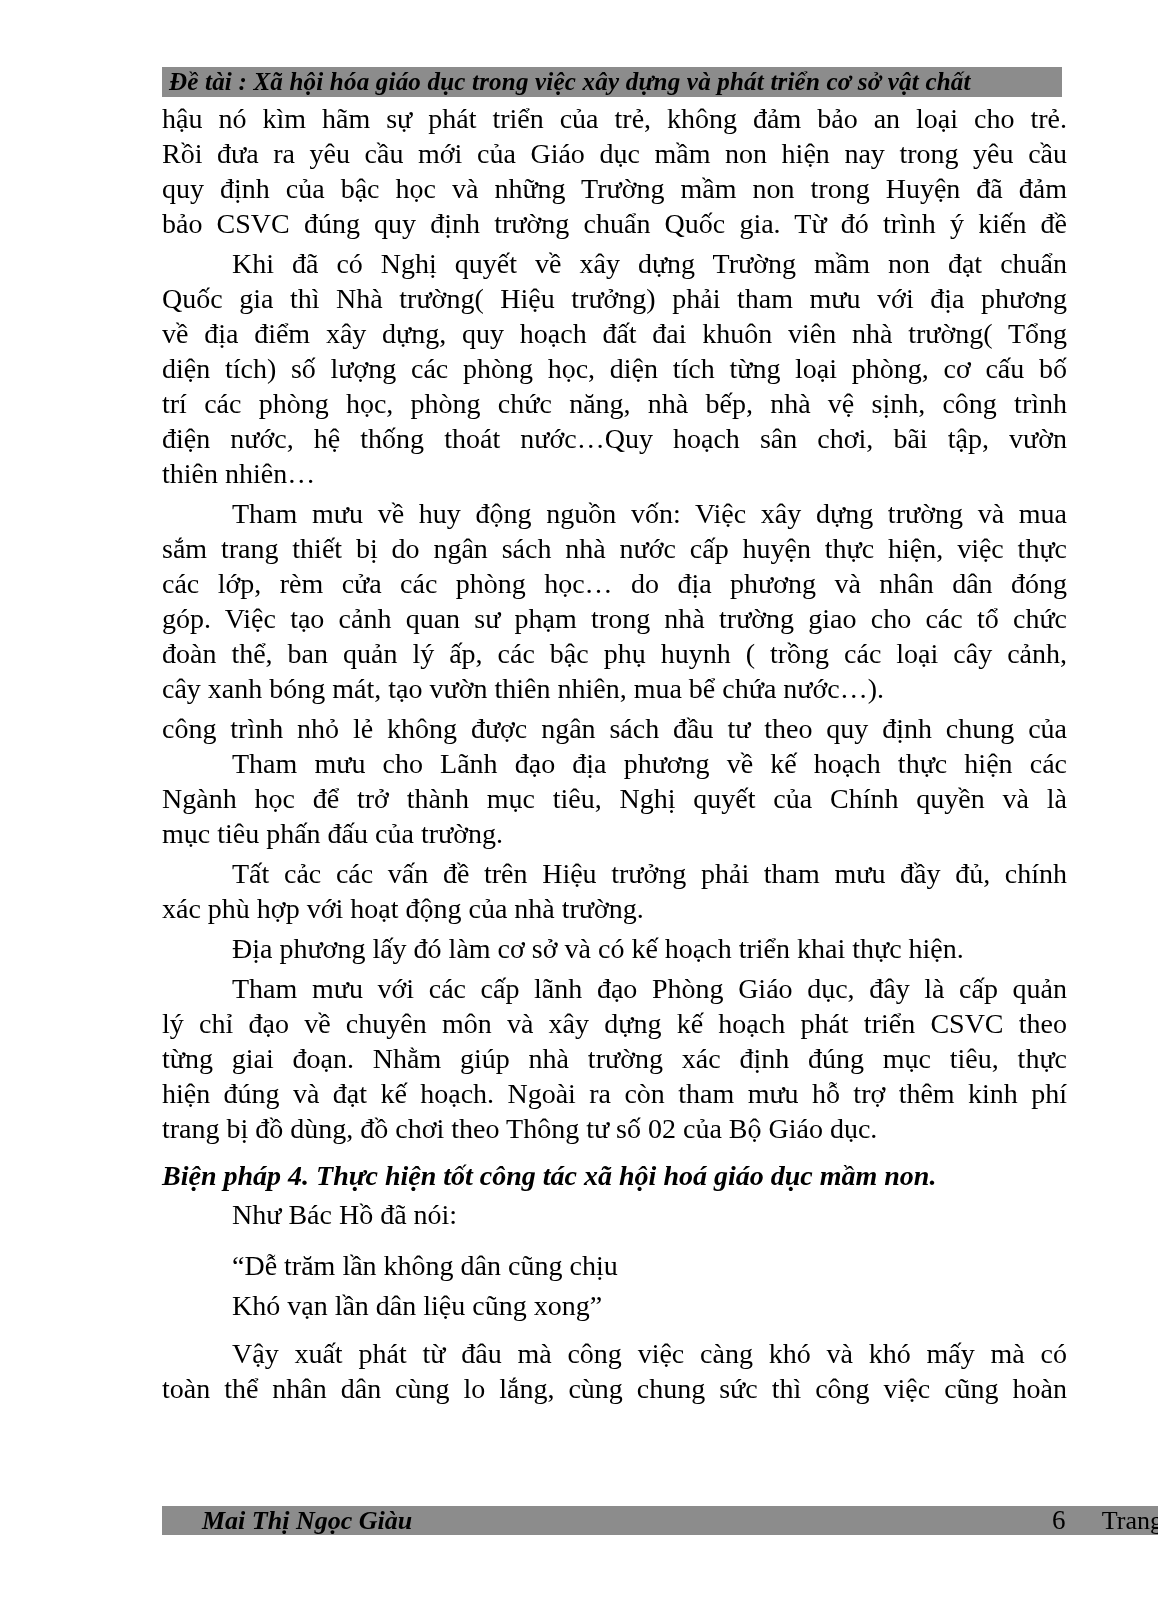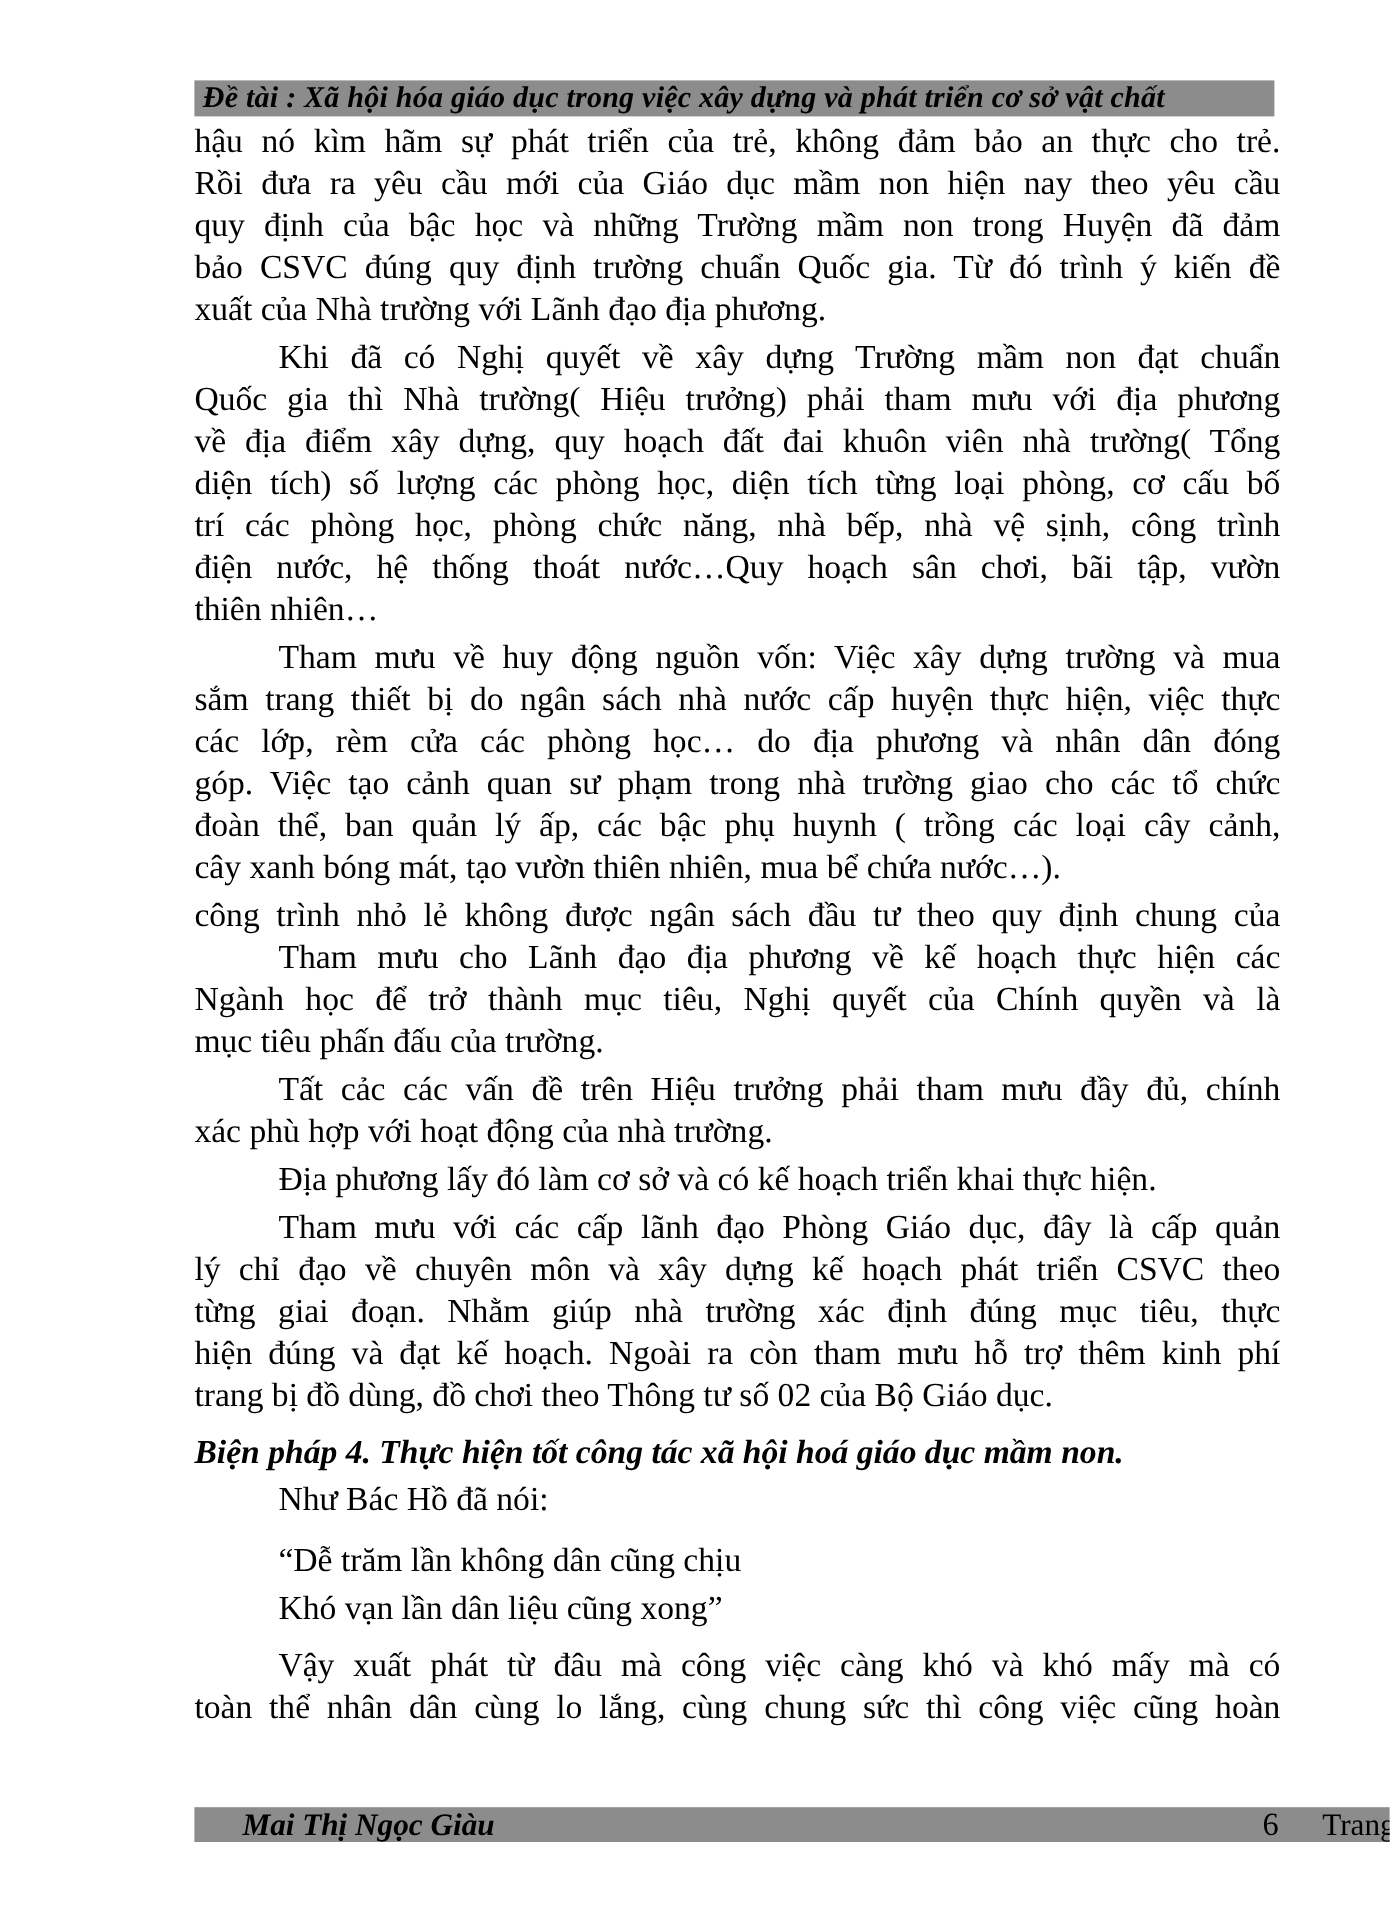--- a/index.html
+++ b/index.html
@@ -71,25 +71,24 @@
 <body>
 
 <div class="page">
 
   <div class="header-bar">
     <span class="header-title">Đề tài : Xã hội hóa giáo dục trong việc xây dựng và phát triển cơ sở vật chất</span>
   </div>
 
   <div class="doc-body">
       <div class="block paragraph">
-        <div class="line">hậu nó kìm hãm sự phát triển của trẻ, không đảm bảo an thực cho trẻ.</div>
-        <div class="line">Rồi đưa ra yêu cầu mới của Giáo dục mầm non hiện nay theo yêu cầu</div>
+        <div class="line">hậu nó kìm hãm sự phát triển của trẻ, không đảm bảo an loại cho trẻ.</div>
+        <div class="line">Rồi đưa ra yêu cầu mới của Giáo dục mầm non hiện nay trong yêu cầu</div>
         <div class="line">quy định của bậc học và những Trường mầm non trong Huyện đã đảm</div>
         <div class="line">bảo CSVC đúng quy định trường chuẩn Quốc gia. Từ đó trình ý kiến đề</div>
-        <div class="line endline">xuất của Nhà trường với Lãnh đạo địa phương.</div>
       </div>
       <div class="block paragraph">
         <div class="line firstindent">Khi đã có Nghị quyết về xây dựng Trường mầm non đạt chuẩn</div>
         <div class="line">Quốc gia thì Nhà trường( Hiệu trưởng) phải tham mưu với địa phương</div>
         <div class="line">về địa điểm xây dựng, quy hoạch đất đai khuôn viên nhà trường( Tổng</div>
         <div class="line">diện tích) số lượng các phòng học, diện tích từng loại phòng, cơ cấu bố</div>
         <div class="line">trí các phòng học, phòng chức năng, nhà bếp, nhà vệ sịnh, công trình</div>
         <div class="line">điện nước, hệ thống thoát nước…Quy hoạch sân chơi, bãi tập, vườn</div>
         <div class="line endline">thiên nhiên…</div>
       </div>

